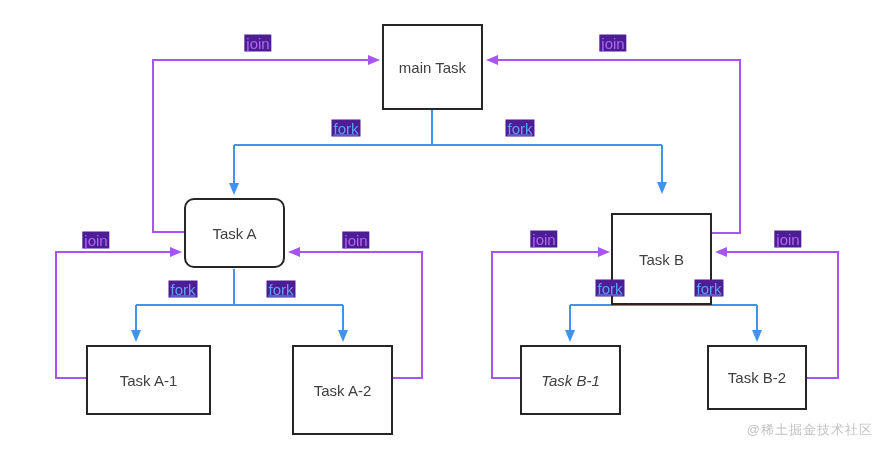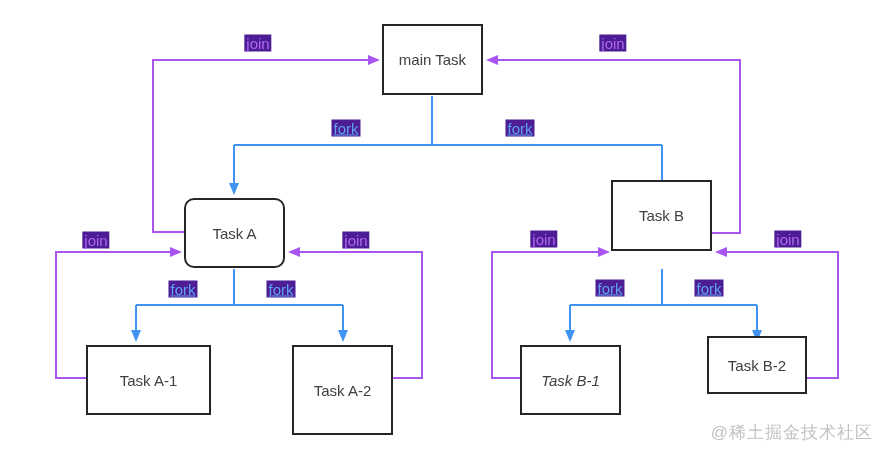--- a/index.html
+++ b/index.html
@@ -32,21 +32,21 @@
     white-space:nowrap;
     background:#4c1d95;
     padding:0 2px;
   }
   .fork-lbl{color:var(--fork-label,#5ea2f2);text-decoration:underline;}
   .join-lbl{color:var(--join-label,#b266f2);}
   .watermark{
     position:absolute;
     top:421px;right:12px;
     color:var(--watermark,#c2c2c2);
-    font-size:17px;
+    font-size:13px;
     letter-spacing:1px;
   }
 </style>
 </head>
 <body>
 
 <div class="canvas">
 
   <svg class="connector-layer" width="885" height="456" viewBox="0 0 885 456" xmlns="http://www.w3.org/2000/svg">
     <defs>
@@ -79,27 +79,27 @@
 
     <path class="join-line" d="M86,378 H56 V252 H179" marker-end="url(#arrow-join)"></path>
 
     <path class="join-line" d="M393,378 H422 V252 H291" marker-end="url(#arrow-join)"></path>
 
     <path class="join-line" d="M520,378 H492 V252 H607" marker-end="url(#arrow-join)"></path>
 
     <path class="join-line" d="M807,378 H838 V252 H718" marker-end="url(#arrow-join)"></path>
   </svg>
 
-  <div class="node" style="left:382px;top:24px;width:101px;height:71px;">main Task</div>
+  <div class="node" style="left:382px;top:24px;width:101px;height:86px;">main Task</div>
   <div class="node" style="left:184px;top:198px;width:101px;height:70px;border-radius:10px;">Task A</div>
-  <div class="node" style="left:611px;top:180px;width:101px;height:71px;">Task B</div>
+  <div class="node" style="left:611px;top:213px;width:101px;height:92px;">Task B</div>
   <div class="node" style="left:86px;top:345px;width:125px;height:70px;">Task A-1</div>
   <div class="node" style="left:292px;top:345px;width:101px;height:90px;">Task A-2</div>
   <div class="node" style="left:520px;top:345px;width:101px;height:70px;font-style:italic;">Task B-1</div>
-  <div class="node" style="left:707px;top:336px;width:100px;height:58px;">Task B-2</div>
+  <div class="node" style="left:707px;top:345px;width:100px;height:65px;">Task B-2</div>
 
   <span class="elabel fork-lbl" style="left:346px;top:128px;">fork</span>
   <span class="elabel fork-lbl" style="left:520px;top:128px;">fork</span>
   <span class="elabel fork-lbl" style="left:183px;top:289px;">fork</span>
   <span class="elabel fork-lbl" style="left:281px;top:289px;">fork</span>
   <span class="elabel fork-lbl" style="left:610px;top:288px;">fork</span>
   <span class="elabel fork-lbl" style="left:709px;top:288px;">fork</span>
 
   <span class="elabel join-lbl" style="left:258px;top:43px;">join</span>
   <span class="elabel join-lbl" style="left:613px;top:43px;">join</span>

